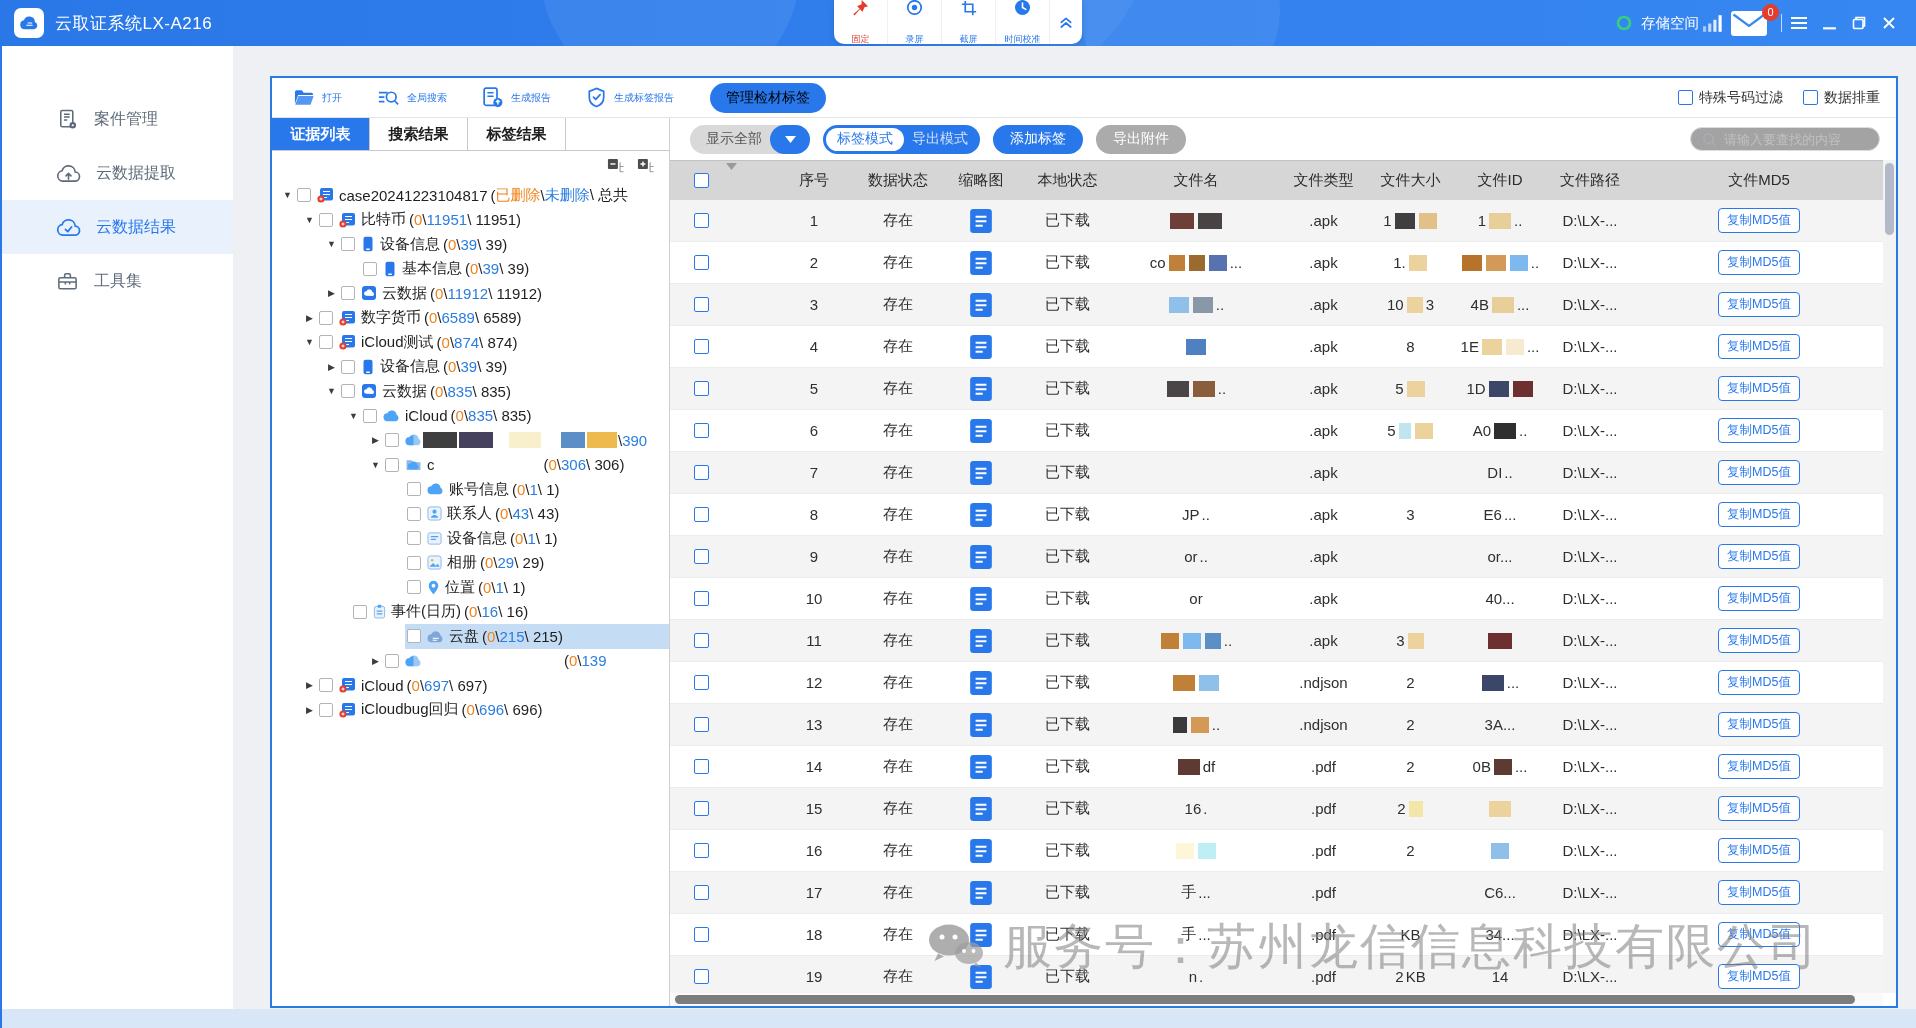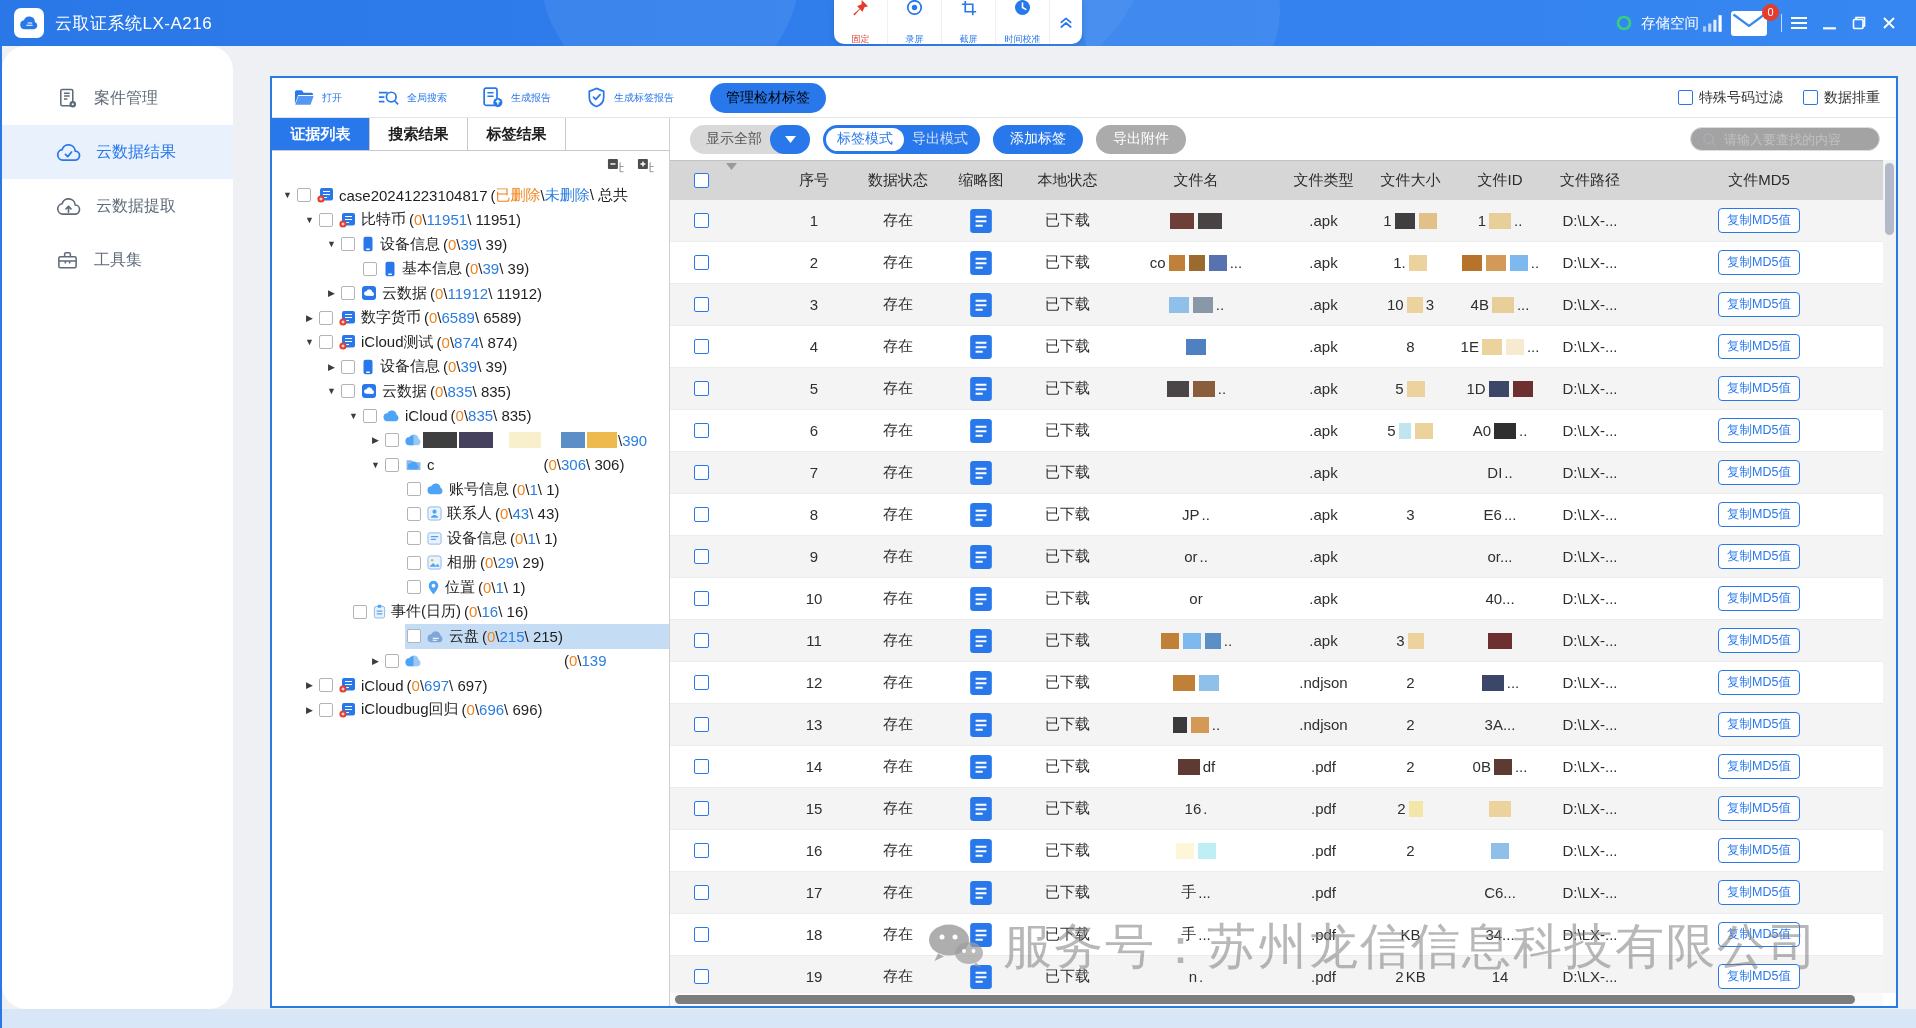--- a/index.html
+++ b/index.html
@@ -21,21 +21,21 @@
   .tb-right { margin-left:auto; display:flex; align-items:center; gap:4px; color:#fff; z-index:2; }
   .storage { display:flex; align-items:center; gap:8px; font-size:14.5px; cursor:pointer; }
   .mail-wrap { position:relative; display:flex; align-items:center; cursor:pointer; }
   .mail-badge { position:absolute; right:-12px; top:-7px; background:#e23d2e; color:#fff; font-size:11px; min-width:17px; height:17px; border-radius:9px; display:grid; place-items:center; padding:0 3px; }
   .tb-divider { width:1px; height:18px; background:rgba(255,255,255,.7); margin-left:10px; }
   .win-btn { width:26px; height:26px; display:grid; place-items:center; cursor:pointer; }
 
   
   .app-body { position:relative; height:982px; border-left:2px solid #2a77e8; }
   .bottom-strip { position:absolute; left:0; right:0; bottom:0; height:19px; background:#d9e6f7; }
-  .sidebar { position:absolute; left:0; top:0; bottom:19px; width:231px; background:#fff; padding-top:25px;border-radius:24px; }
+  .sidebar { position:absolute; left:0; top:0; bottom:19px; width:231px; background:#fff; padding-top:46px; }
   .side-item { height:54px; display:flex; align-items:center; padding-left:54px; gap:15px; color:#5f6b7a; font-size:16px; cursor:pointer; }
   .side-item.active { background:#e8f1fc; color:#2878ec; }
 
   .main-area { position:absolute; left:268px; top:30px; right:18px; bottom:20px; background:#fff; border:2px solid #2a7ae4; display:flex; flex-direction:column; }
 
   
   .top-toolbar { height:40px; flex:none; display:flex; align-items:center; border-bottom:1px solid #e4e4e4; padding-left:22px; gap:36px; }
   .tb-action { display:flex; align-items:center; gap:8px; color:#2878ec; font-size:10px; cursor:pointer; white-space:nowrap; }
   .manage-btn { background:#2878ec; color:#000000; border:none; border-radius:15px; padding:6px 16px; font-size:14px; cursor:pointer; }
   .tb-filters { margin-left:auto; padding-right:16px; display:flex; gap:20px; align-items:center; font-size:14px; color:#333; }
@@ -226,37 +226,37 @@
         <span class="icn">
           <svg width="23" height="23" viewBox="0 0 24 24" fill="none" stroke="currentColor" stroke-width="1.6">
             <rect x="5" y="2.5" width="12.5" height="17" rx="1.5"></rect>
             <path d="M8.3 6.5h6M8.3 9.5h6M8.3 12.5h3.5"></path>
             <circle cx="17.5" cy="18" r="3.4" fill="currentColor" stroke="none"></circle>
             <circle cx="17.5" cy="18" r="1.1" fill="#fff" stroke="none"></circle>
           </svg>
         </span>
         <span>案件管理</span>
       </div>
+      <div class="side-item">
+        <span class="icn">
+          <svg width="25" height="22" viewBox="0 0 26 22" fill="none" stroke="currentColor" stroke-width="1.7">
+            <path d="M7 19.5a5.5 5.5 0 0 1-.7-10.9A7 7 0 0 1 20 10a4.6 4.6 0 0 1-.6 9.5z"></path>
+            <path d="M13 17.5v-6M10.4 14l2.6-2.6L15.6 14" stroke-linecap="round" stroke-linejoin="round"></path>
+          </svg>
+        </span>
+        <span>云数据提取</span>
+      </div>
       <div class="side-item active">
         <span class="icn">
           <svg width="25" height="22" viewBox="0 0 26 22" fill="none" stroke="currentColor" stroke-width="1.8">
             <path d="M7 19.5a5.5 5.5 0 0 1-.7-10.9A7 7 0 0 1 20 10a4.6 4.6 0 0 1-.6 9.5z"></path>
             <path d="M9.8 13.4l2.4 2.4 4-4.8" stroke-linecap="round" stroke-linejoin="round"></path>
           </svg>
         </span>
         <span>云数据结果</span>
-      </div>
-      <div class="side-item">
-        <span class="icn">
-          <svg width="25" height="22" viewBox="0 0 26 22" fill="none" stroke="currentColor" stroke-width="1.7">
-            <path d="M7 19.5a5.5 5.5 0 0 1-.7-10.9A7 7 0 0 1 20 10a4.6 4.6 0 0 1-.6 9.5z"></path>
-            <path d="M13 17.5v-6M10.4 14l2.6-2.6L15.6 14" stroke-linecap="round" stroke-linejoin="round"></path>
-          </svg>
-        </span>
-        <span>云数据提取</span>
       </div>
       <div class="side-item">
         <span class="icn">
           <svg width="23" height="23" viewBox="0 0 24 24" fill="none" stroke="currentColor" stroke-width="1.6">
             <rect x="3" y="8" width="18" height="11.5" rx="1.5"></rect>
             <path d="M9 8V5.5A1.5 1.5 0 0 1 10.5 4h3A1.5 1.5 0 0 1 15 5.5V8M3 12.5h18M9.8 12.5v2.6M14.2 12.5v2.6"></path>
           </svg>
         </span>
         <span>工具集</span>
       </div>

